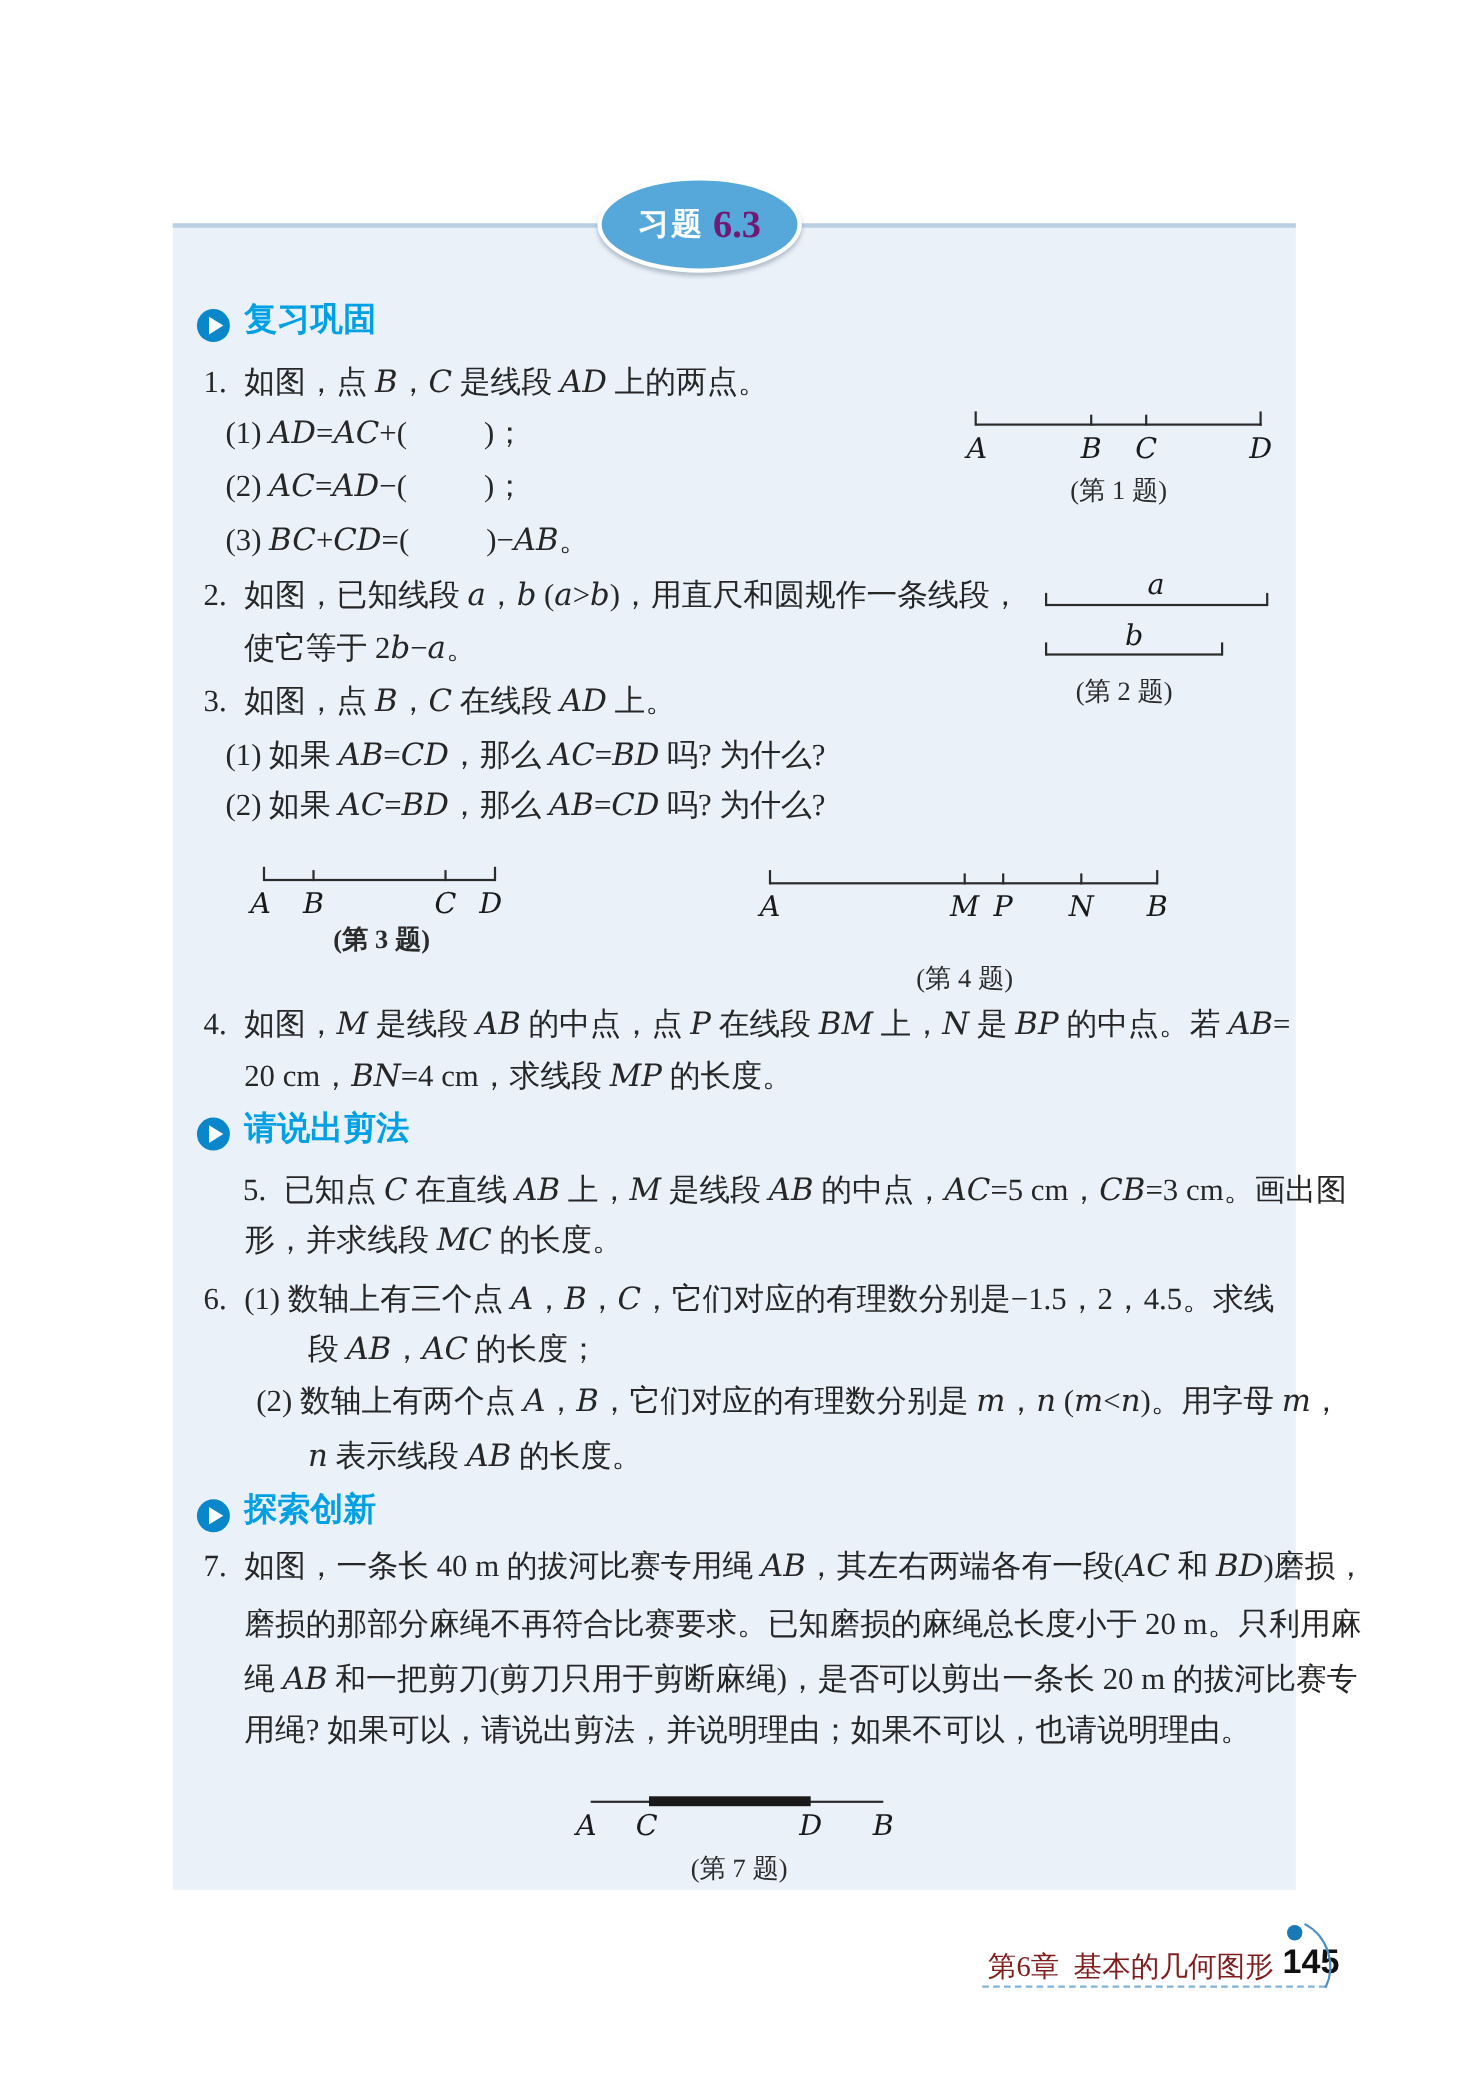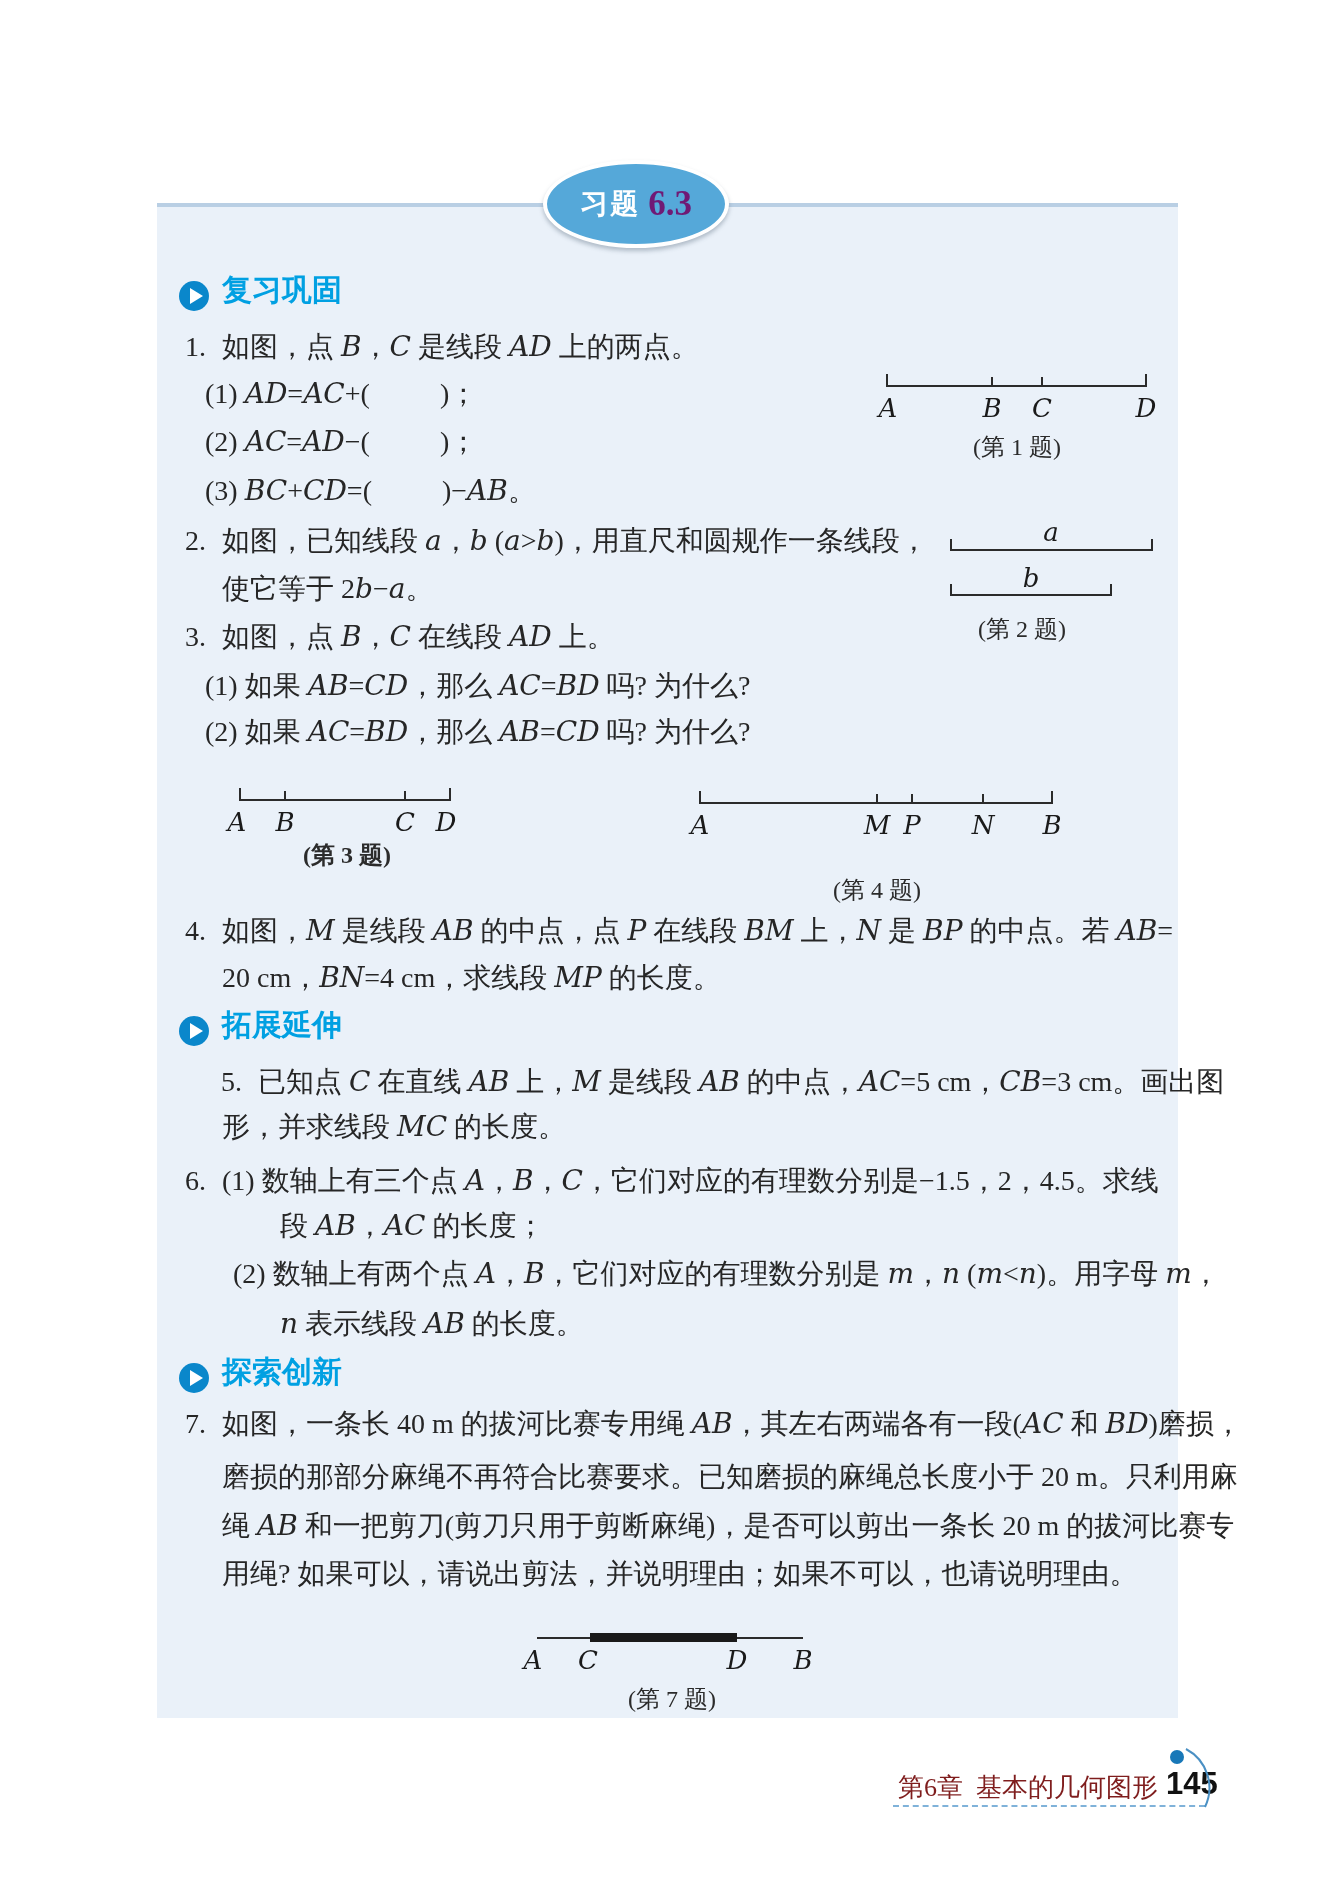--- a/index.html
+++ b/index.html
@@ -125,21 +125,21 @@
     <div class="fcap" style="left:0;width:400px;top:64px;margin-top:35px;">(第 4 题)</div>
   </div>
 
   <div class="tl" style="left:28px;top:707px;"><span class="pnum">4.</span><span>如图，<i>M</i> 是线段 <i>AB</i> 的中点，点 <i>P</i> 在线段 <i>BM</i> 上，<i>N</i> 是 <i>BP</i> 的中点。若 <i>AB</i>=</span></div>
   <div class="tl" style="left:65px;top:754px;">20 cm，<i>BN</i>=4 cm，求线段 <i>MP</i> 的长度。</div>
 
   <div class="sec" style="top:801px;">
     <span class="play">
         <span class="tri"></span>
       </span>
-    <span class="lbl">拓展延伸</span>
+    <span class="lbl">请说出剪法</span>
   </div>
 
   <div class="tl" style="left:28px;top:858px;margin-left:36px;"><span class="pnum">5.</span><span>已知点 <i>C</i> 在直线 <i>AB</i> 上，<i>M</i> 是线段 <i>AB</i> 的中点，<i>AC</i>=5 cm，<i>CB</i>=3 cm。画出图</span></div>
   <div class="tl" style="left:65px;top:903px;">形，并求线段 <i>MC</i> 的长度。</div>
 
   <div class="tl" style="left:28px;top:957px;"><span class="pnum">6.</span><span>(1) 数轴上有三个点 <i>A</i>，<i>B</i>，<i>C</i>，它们对应的有理数分别是−1.5，2，4.5。求线</span></div>
   <div class="tl" style="left:123px;top:1002px;">段 <i>AB</i>，<i>AC</i> 的长度；</div>
   <div class="tl" style="left:76px;top:1050px;">(2) 数轴上有两个点 <i>A</i>，<i>B</i>，它们对应的有理数分别是 <i>m</i>，<i>n</i> (<i>m</i>&lt;<i>n</i>)。用字母 <i>m</i>，</div>
   <div class="tl" style="left:123px;top:1100px;"><i>n</i> 表示线段 <i>AB</i> 的长度。</div>
 

